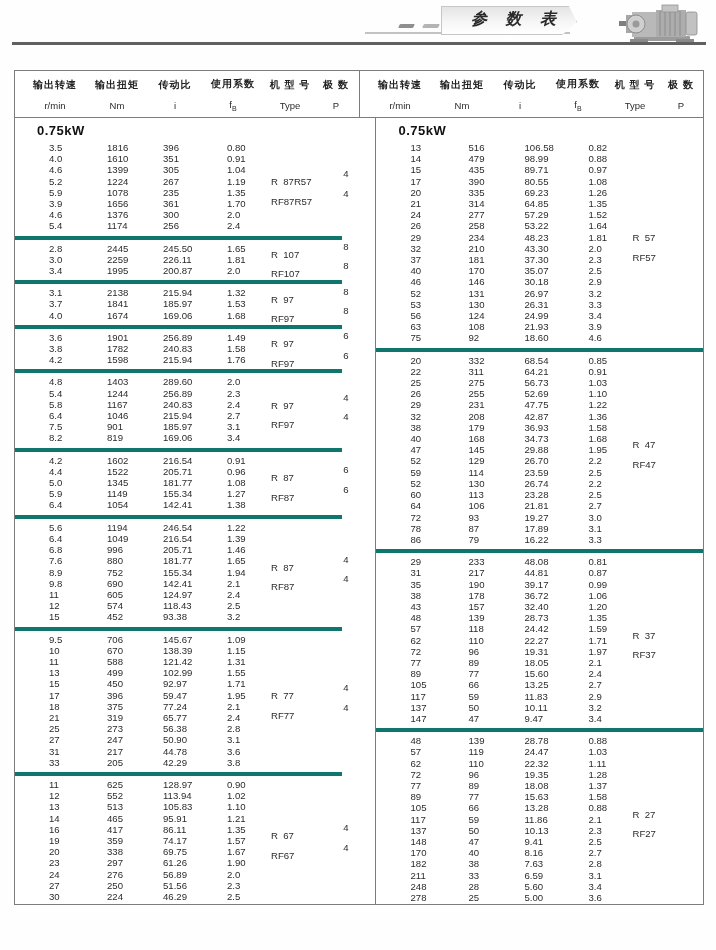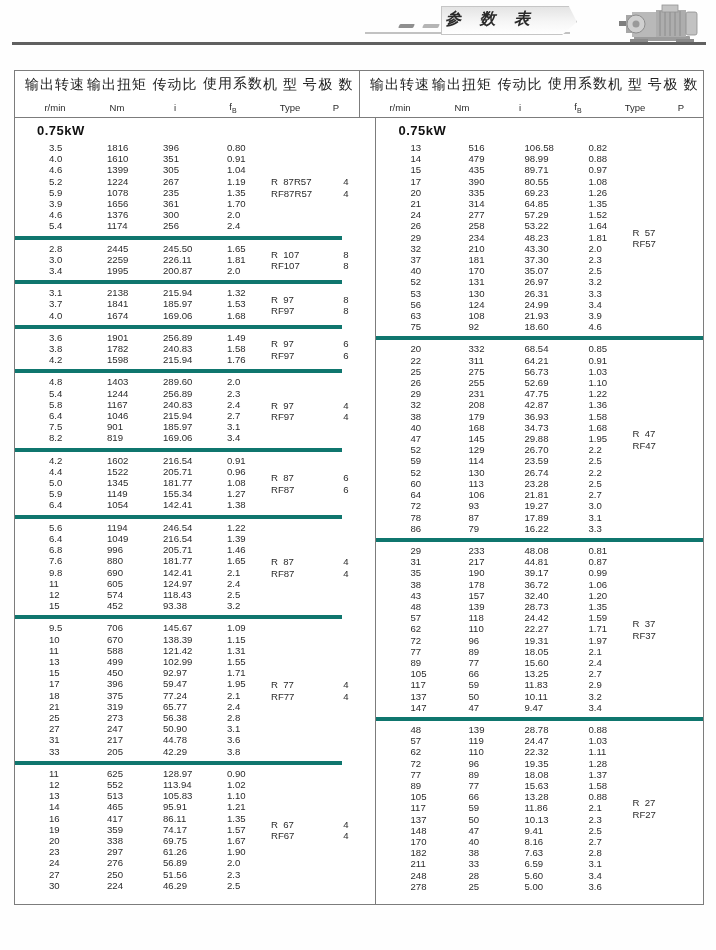--- a/index.html
+++ b/index.html
@@ -14,52 +14,52 @@
   .frag{position:absolute;height:4px;background:#8f8f8f;top:18px;border-radius:1px;}
   .frag1{left:34px;width:15px;transform:skewX(-25deg);}
   .frag2{left:58px;width:16px;transform:skewX(-25deg);background:#b5b5b5;}
   .ribbon{
     position:absolute;left:76px;top:0;width:134px;height:27px;
     background:linear-gradient(180deg,#e4e4e4 0%,#f6f6f6 55%,#ffffff 100%);
     border:1px solid #c6c6c6;
     clip-path:polygon(0 0,94% 0,100% 55%,89% 100%,0 100%);
   }
   .banner-text{
-    position:absolute;left:80px;top:3px;width:118px;text-align:left;
+    position:absolute;left:80px;top:3px;width:118px;text-align:right;
     font-size:16px;font-weight:bold;font-style:italic;letter-spacing:7px;
     color:#2a2a2a;white-space:nowrap;
   }
   
   .motor-img{position:absolute;left:618px;top:3px;width:88px;height:42px;}
   
   .top-rule{position:absolute;left:12px;top:42px;width:694px;height:3px;background:#606060;}
   
   .param-table{
     position:absolute;left:14px;top:70px;width:690px;height:835px;
     border:1px solid #7c7c7c;background:#fff;box-sizing:border-box;
   }
   .thead{display:flex;height:46px;border-bottom:1px solid #7c7c7c;}
   .thead-half{width:50%;display:flex;align-items:center;box-sizing:border-box;padding-left:8px;}
   .thead-half.right{border-left:1px solid #7c7c7c;}
   .th-cell{text-align:center;}
-  .th-cn{font-size:14px;font-weight:400;color:#222;letter-spacing:1px;white-space:nowrap;}
+  .th-cn{font-size:10px;font-weight:700;color:#222;letter-spacing:1px;white-space:nowrap;}
   .th-unit{font-size:9.5px;margin-top:8px;color:#2b2b2b;}
   .th-unit sub{font-size:7px;}
   .tbody{display:flex;height:787px;overflow:hidden;gap:33px;}
   .tb-half{width:50%;box-sizing:border-box;}
   .tb-half.right{border-left:1px solid #7c7c7c;}
   .power-label{font-size:13px;font-weight:bold;color:#111;margin:5px 0 1px 22px;letter-spacing:0.5px;}
   .block{position:relative;padding:3px 0 4px 0;}
   .block.bordered{border-top:4px solid #0f766e;}
   .row{padding-left:34px;line-height:11.2px;font-size:9.6px;white-space:nowrap;}
   .cell{display:inline-block;vertical-align:top;}
   .c0{width:58px;} .c1{width:56px;} .c2{width:64px;} .c3{width:46px;}
   .type-box{position:absolute;left:256px;top:50%;transform:translateY(-50%);}
   .type-line{display:flex;line-height:11.5px;font-size:9.6px;}
-  .type-label{white-space:pre;width:58px;}
+  .type-label{white-space:pre;width:58px;margin-top:8px;}
   .pole-val{width:34px;text-align:center;}
 </style>
 </head>
 <body>
 
 <div class="banner">
   <div class="banner-line"></div>
   <div class="frag frag1"></div>
   <div class="frag frag2"></div>
   <div class="ribbon"></div>
@@ -245,20 +245,21 @@
               <span class="type-label">RF87</span>
               <span class="pole-val">6</span>
             </div>
           </div>
         </div>
         <div class="block bordered">
           <div class="row"><span class="cell c0">5.6</span><span class="cell c1">1194</span><span class="cell c2">246.54</span><span class="cell c3">1.22</span></div>
           <div class="row"><span class="cell c0">6.4</span><span class="cell c1">1049</span><span class="cell c2">216.54</span><span class="cell c3">1.39</span></div>
           <div class="row"><span class="cell c0">6.8</span><span class="cell c1">996</span><span class="cell c2">205.71</span><span class="cell c3">1.46</span></div>
           <div class="row"><span class="cell c0">7.6</span><span class="cell c1">880</span><span class="cell c2">181.77</span><span class="cell c3">1.65</span></div>
+          <div class="row"><span class="cell c0">8.9</span><span class="cell c1">752</span><span class="cell c2">155.34</span><span class="cell c3">1.94</span></div>
           <div class="row"><span class="cell c0">9.8</span><span class="cell c1">690</span><span class="cell c2">142.41</span><span class="cell c3">2.1</span></div>
           <div class="row"><span class="cell c0">11</span><span class="cell c1">605</span><span class="cell c2">124.97</span><span class="cell c3">2.4</span></div>
           <div class="row"><span class="cell c0">12</span><span class="cell c1">574</span><span class="cell c2">118.43</span><span class="cell c3">2.5</span></div>
           <div class="row"><span class="cell c0">15</span><span class="cell c1">452</span><span class="cell c2">93.38</span><span class="cell c3">3.2</span></div>
           <div class="type-box">
             <div class="type-line">
               <span class="type-label">R  87</span>
               <span class="pole-val">4</span>
             </div>
             <div class="type-line">
@@ -323,20 +324,21 @@
           <div class="row"><span class="cell c0">15</span><span class="cell c1">435</span><span class="cell c2">89.71</span><span class="cell c3">0.97</span></div>
           <div class="row"><span class="cell c0">17</span><span class="cell c1">390</span><span class="cell c2">80.55</span><span class="cell c3">1.08</span></div>
           <div class="row"><span class="cell c0">20</span><span class="cell c1">335</span><span class="cell c2">69.23</span><span class="cell c3">1.26</span></div>
           <div class="row"><span class="cell c0">21</span><span class="cell c1">314</span><span class="cell c2">64.85</span><span class="cell c3">1.35</span></div>
           <div class="row"><span class="cell c0">24</span><span class="cell c1">277</span><span class="cell c2">57.29</span><span class="cell c3">1.52</span></div>
           <div class="row"><span class="cell c0">26</span><span class="cell c1">258</span><span class="cell c2">53.22</span><span class="cell c3">1.64</span></div>
           <div class="row"><span class="cell c0">29</span><span class="cell c1">234</span><span class="cell c2">48.23</span><span class="cell c3">1.81</span></div>
           <div class="row"><span class="cell c0">32</span><span class="cell c1">210</span><span class="cell c2">43.30</span><span class="cell c3">2.0</span></div>
           <div class="row"><span class="cell c0">37</span><span class="cell c1">181</span><span class="cell c2">37.30</span><span class="cell c3">2.3</span></div>
           <div class="row"><span class="cell c0">40</span><span class="cell c1">170</span><span class="cell c2">35.07</span><span class="cell c3">2.5</span></div>
+          <div class="row"><span class="cell c0">46</span><span class="cell c1">146</span><span class="cell c2">30.18</span><span class="cell c3">2.9</span></div>
           <div class="row"><span class="cell c0">52</span><span class="cell c1">131</span><span class="cell c2">26.97</span><span class="cell c3">3.2</span></div>
           <div class="row"><span class="cell c0">53</span><span class="cell c1">130</span><span class="cell c2">26.31</span><span class="cell c3">3.3</span></div>
           <div class="row"><span class="cell c0">56</span><span class="cell c1">124</span><span class="cell c2">24.99</span><span class="cell c3">3.4</span></div>
           <div class="row"><span class="cell c0">63</span><span class="cell c1">108</span><span class="cell c2">21.93</span><span class="cell c3">3.9</span></div>
           <div class="row"><span class="cell c0">75</span><span class="cell c1">92</span><span class="cell c2">18.60</span><span class="cell c3">4.6</span></div>
           <div class="type-box">
             <div class="type-line">
               <span class="type-label">R  57</span>
               <span class="pole-val">4</span>
             </div>

